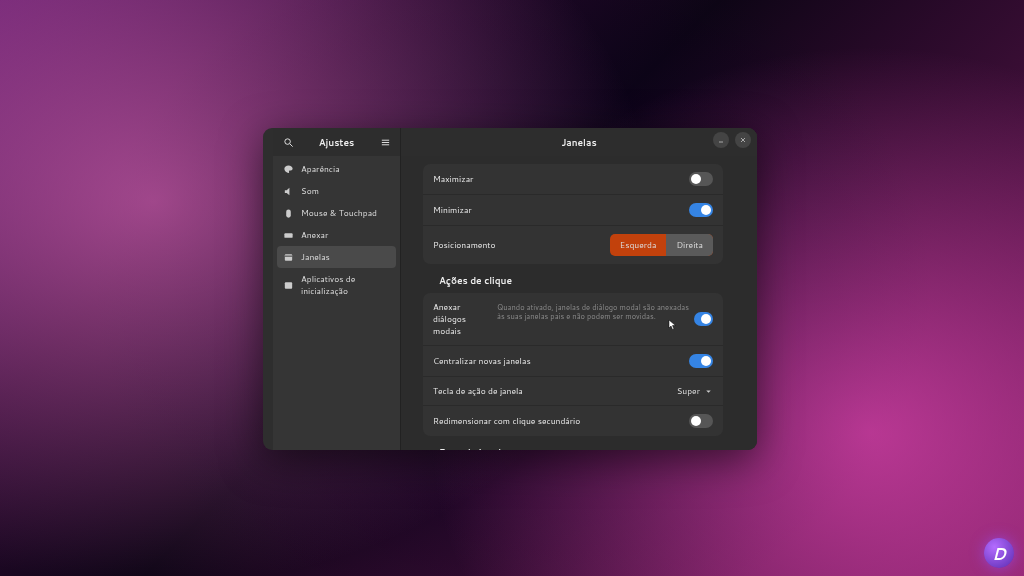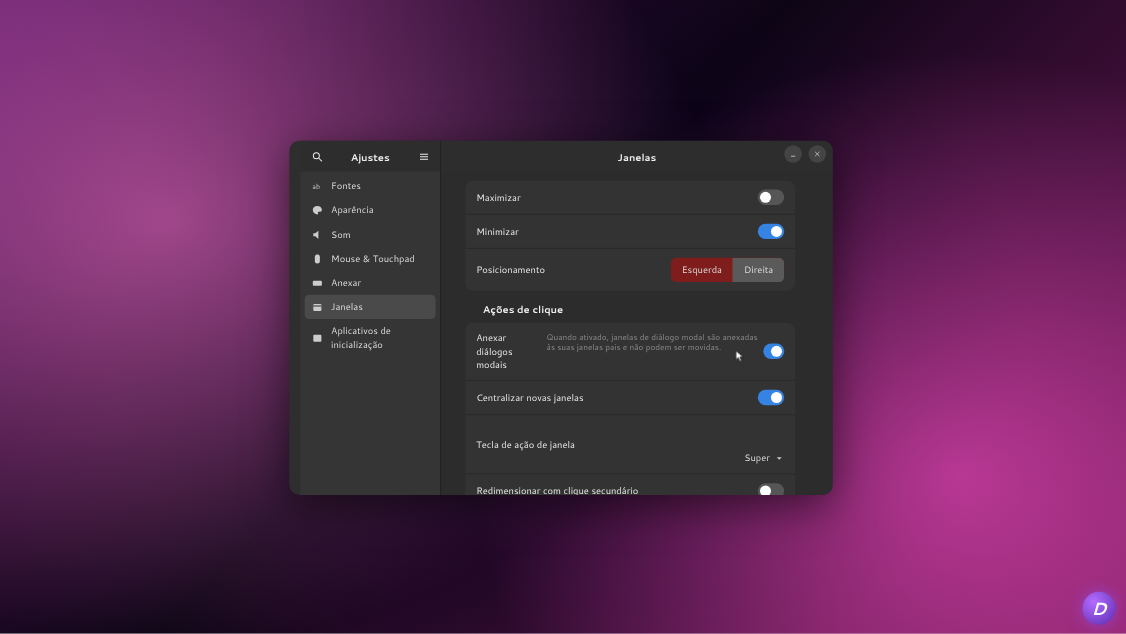--- a/index.html
+++ b/index.html
@@ -57,25 +57,25 @@
   .row-left { display: flex; flex-direction: row; gap: 12px; }
   .section-title { font-size: 9px; font-weight: 700; color: #eee; margin: 6px 0 6px 16px; }
   
   .switch { width: 24px; height: 14px; border-radius: 9px; position: relative; cursor: pointer; }
   .switch.off { background: #565656; }
   .switch.on  { background: #3584e4; }
   .switch .knob { position: absolute; width: 10px; height: 10px; background: #fff; border-radius: 50%; top: 2px; }
   .switch.off .knob { left: 2px; }
   .switch.on  .knob { right: 2px; }
   
-  .segmented { display: flex; background: #7f1d1d; border-radius: 5px; overflow: hidden; }
+  .segmented { display: flex; background: #c2410c; border-radius: 5px; overflow: hidden; }
   .seg-btn { font-size: 8.5px; color: #ddd; padding: 5px 10px; cursor: pointer; }
   .seg-btn.active { background: #5a5a5a; }
   
-  .dropdown { display: flex; align-items: center; gap: 4px; font-size: 8.5px; color: #ddd; cursor: pointer; margin-top: 25px; }
+  .dropdown { display: flex; align-items: center; gap: 4px; font-size: 8.5px; color: #ddd; cursor: pointer; }
   .dropdown svg { width: 9px; height: 9px; fill: #ccc; }
   
   .cursor { position: absolute; left: 667px; top: 313px; width: 12px; height: 12px; pointer-events:none; }
   .cursor svg { width: 12px; height: 12px; }
   
   .corner { position:absolute; right:10px; bottom:8px; width:30px; height:30px; border-radius:50%;
             background: radial-gradient(circle at 35% 30%, #b46cff, #5a2bb0); display:flex;align-items:center;justify-content:center;
             box-shadow: 0 0 14px rgba(150,80,255,0.6); }
   .corner span { color:#fff; font-weight:700; font-style:italic; font-size:16px; }
 </style>
@@ -98,28 +98,20 @@
             <line x1="4" y1="7" x2="20" y2="7"></line>
             <line x1="4" y1="12" x2="20" y2="12"></line>
             <line x1="4" y1="17" x2="20" y2="17"></line>
           </svg>
       </div>
     </div>
     <div class="side-list">
       <div class="side-item">
         <span class="sicon">
             <svg viewBox="0 0 24 24">
-              <text x="2" y="18" font-size="14" fill="#ccc">ab</text>
-            </svg>
-          </span>
-        <span>Fontes</span>
-      </div>
-      <div class="side-item">
-        <span class="sicon">
-            <svg viewBox="0 0 24 24">
               <path d="M12 3c5 0 9 3 9 7 0 3-2 4-4 4h-2c-1 0-2 1-2 2 0 1 1 2 0 3-1 1-3 0-5-1C4 16 3 13 3 10c0-4 4-7 9-7z"></path>
             </svg>
           </span>
         <span>Aparência</span>
       </div>
       <div class="side-item">
         <span class="sicon">
             <svg viewBox="0 0 24 24">
               <path d="M4 9v6h4l6 5V4L8 9H4z"></path>
             </svg>

